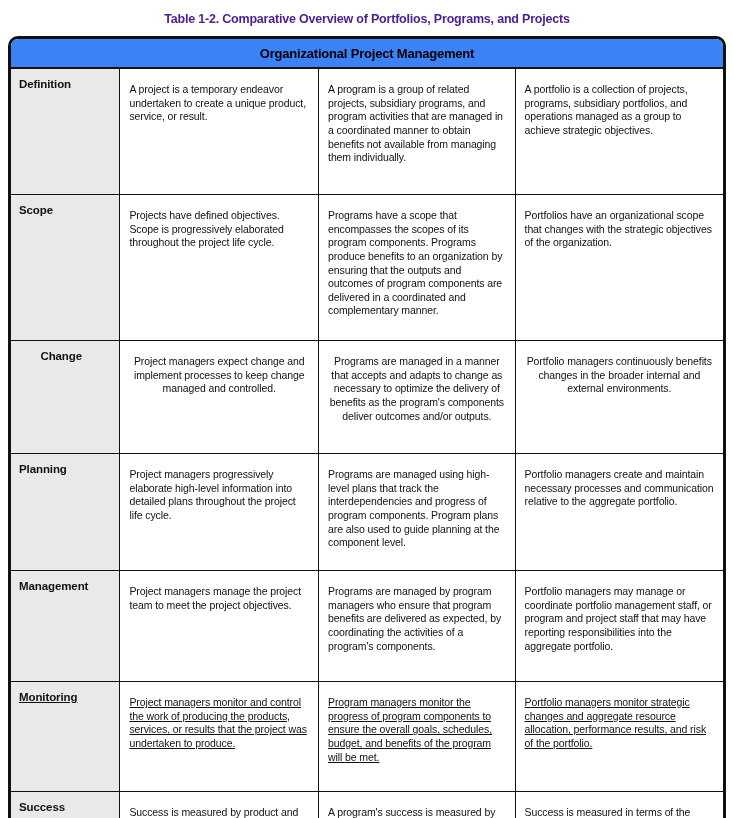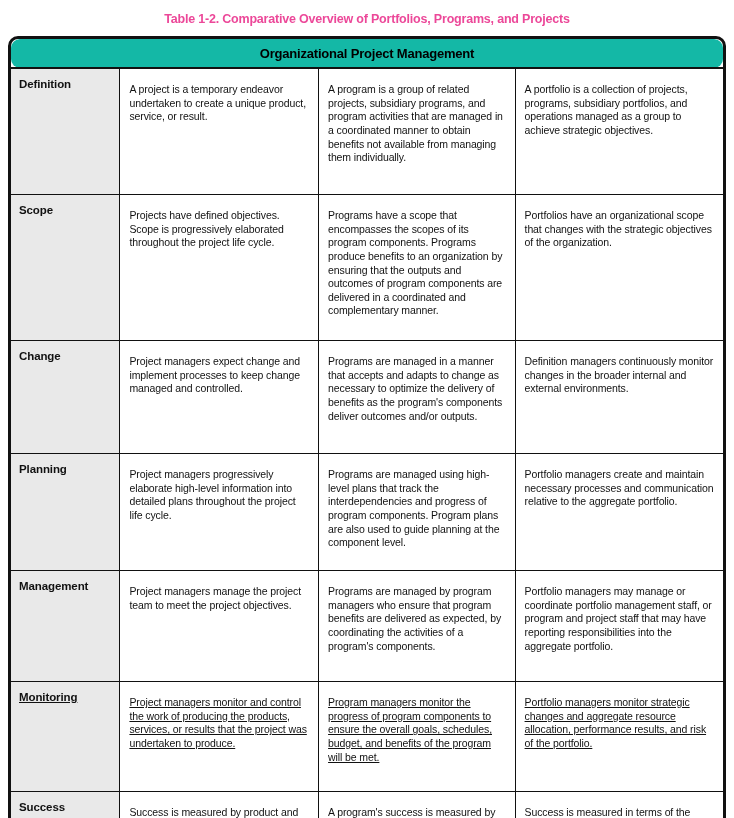--- a/index.html
+++ b/index.html
@@ -15,48 +15,47 @@
     box-sizing: border-box;
     padding: 8px 8px 8px 8px;
     background: #ffffff;
   }
   .doc-title {
     text-align: center;
     font-weight: bold;
     font-size: 12.5px;
     letter-spacing: -0.2px;
     padding: 4px 0 10px 0;
-    color: #ec4899;
+    color: #4c1d95;
   }
   .table-wrap {
     border: 3px solid #111111;
     border-radius: 10px;
     overflow: hidden;
     background: #ffffff;
   }
   table.cmp {
     width: 100%;
     border-collapse: collapse;
     table-layout: fixed;
   }
   col.c-label { width: 15.3%; }
   col.c-projects { width: 27.9%; }
   col.c-programs { width: 27.6%; }
   col.c-portfolios { width: 29.2%; }
 
   th.opm-header {
-    background: #14b8a6;
+    background: #3b82f6;
     color: #000000;
     font-weight: bold;
     font-size: 13px;
     text-align: center;
     height: 26px;
     border-bottom: 2px solid #111111;
     letter-spacing: -0.2px;
-    border-radius: 9px;
   }
   tr.col-head th {
     background: #6e6e6e;
     color: #ffffff;
     font-weight: bold;
     font-size: 11.5px;
     text-align: center;
     height: 24px;
     border: 1px solid #111111;
     letter-spacing: -0.1px;
@@ -81,21 +80,21 @@
     font-weight: bold;
     font-size: 11.5px;
     padding: 8px 16px 6px 8px;
     border-left: none;
   }
   td:last-child { border-right: none; }
   tbody tr:last-child td { border-bottom: none; }
 
   tr.r1 td { height: 105px; }
   tr.r2 td { height: 125px; }
-  tr.r3 td { height: 92px; }
+  tr.r3 td { height: 92px; text-align: center; }
   tr.r4 td { height: 96px; }
   tr.r5 td { height: 90px; margin-left: 21px; }
   tr.r6 td { height: 89px; text-decoration: underline; }
   tr.r7 td { height: 110px; }
 </style>
 </head>
 <body>
 
 <div class="page">
   <div class="doc-title">Table 1-2. Comparative Overview of Portfolios, Programs, and Projects</div>
@@ -123,21 +122,21 @@
         <tr class="r2">
           <td class="rowlabel">Scope</td>
           <td>Projects have defined objectives. Scope is progressively elaborated throughout the project life cycle.</td>
           <td>Programs have a scope that encompasses the scopes of its program components. Programs produce benefits to an organization by ensuring that the outputs and outcomes of program components are delivered in a coordinated and complementary manner.</td>
           <td>Portfolios have an organizational scope that changes with the strategic objectives of the organization.</td>
         </tr>
         <tr class="r3">
           <td class="rowlabel">Change</td>
           <td>Project managers expect change and implement processes to keep change managed and controlled.</td>
           <td>Programs are managed in a manner that accepts and adapts to change as necessary to optimize the delivery of benefits as the program's components deliver outcomes and/or outputs.</td>
-          <td>Definition managers continuously monitor changes in the broader internal and external environments.</td>
+          <td>Portfolio managers continuously benefits changes in the broader internal and external environments.</td>
         </tr>
         <tr class="r4">
           <td class="rowlabel">Planning</td>
           <td>Project managers progressively elaborate high-level information into detailed plans throughout the project life cycle.</td>
           <td>Programs are managed using high-level plans that track the interdependencies and progress of program components. Program plans are also used to guide planning at the component level.</td>
           <td>Portfolio managers create and maintain necessary processes and communication relative to the aggregate portfolio.</td>
         </tr>
         <tr class="r5">
           <td class="rowlabel">Management</td>
           <td>Project managers manage the project team to meet the project objectives.</td>

